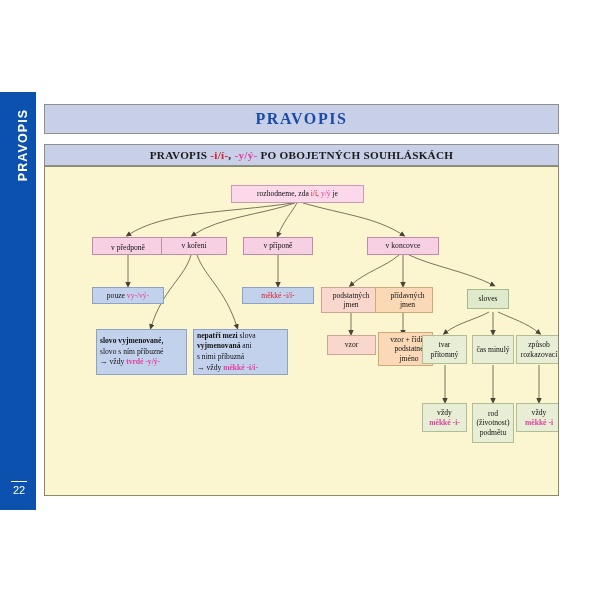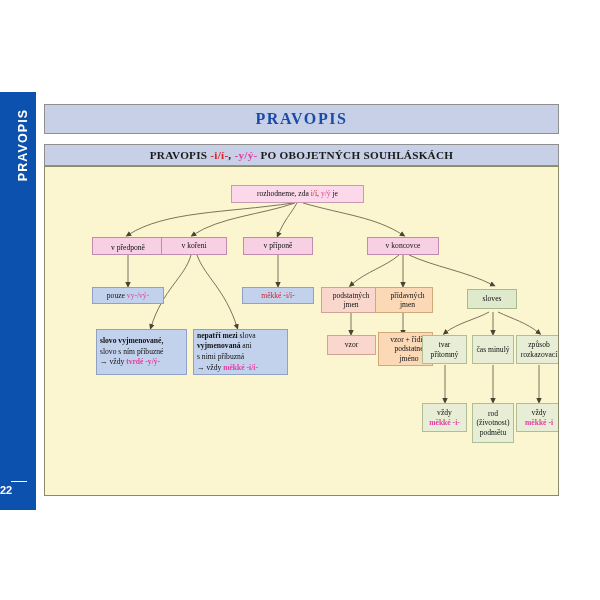--- a/index.html
+++ b/index.html
@@ -20,22 +20,22 @@
     border-right:2px solid #ffffff;box-sizing:border-box;pointer-events:none;
   }
   #sidebar-label{
     position:absolute;left:-32px;top:46px;width:110px;
     transform:rotate(-90deg);
     color:#ffffff;font-family:"Liberation Sans",sans-serif;
     font-size:12.5px;font-weight:bold;letter-spacing:1.1px;
     text-align:center;
   }
   #page-number{
-    position:absolute;left:0;bottom:14px;width:38px;text-align:left;
-    color:#ffffff;font-family:"Liberation Sans",sans-serif;font-size:11px;font-weight:bold;
+    position:absolute;left:0;bottom:14px;width:38px;text-align:center;
+    color:#ffffff;font-family:"Liberation Sans",sans-serif;font-size:11px;
   }
   #page-number-rule{
     position:absolute;left:11px;bottom:28px;width:16px;height:1px;
     background:#ffffff;
   }
 
   
   #slide{
     position:absolute;left:38px;top:92px;width:550px;height:418px;
     background:#ffffff;
@@ -204,21 +204,21 @@
           <b>vyjmenovaná</b><span> ani</span><br>
           <span>s nimi příbuzná</span><br>
           <span>→ vždy </span><b class="mag">měkké -i/í-</b>
         </span>
       </div>
 
       <div class="node n-orange" style="left:330px;top:120px;width:58px;height:26px;">
           <span>přídavných jmen</span>
         </div>
 
-      <div class="node n-green" style="left:422px;top:122px;width:50px;height:20px;">
+      <div class="node n-green" style="left:422px;top:122px;width:42px;height:20px;">
           <span>sloves</span>
         </div>
 
       <div class="node n-salmon" style="left:282px;top:168px;width:49px;height:20px;">
           <span>vzor</span>
         </div>
 
       <div class="node n-orange" style="left:333px;top:165px;width:55px;height:34px;">
           <span>vzor + řídicí podstatné jméno</span>
         </div>

